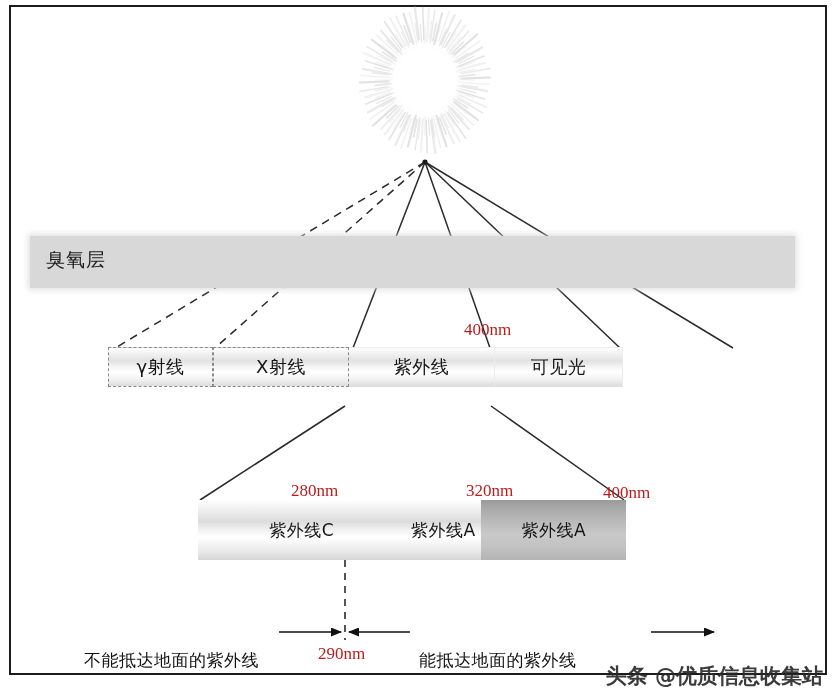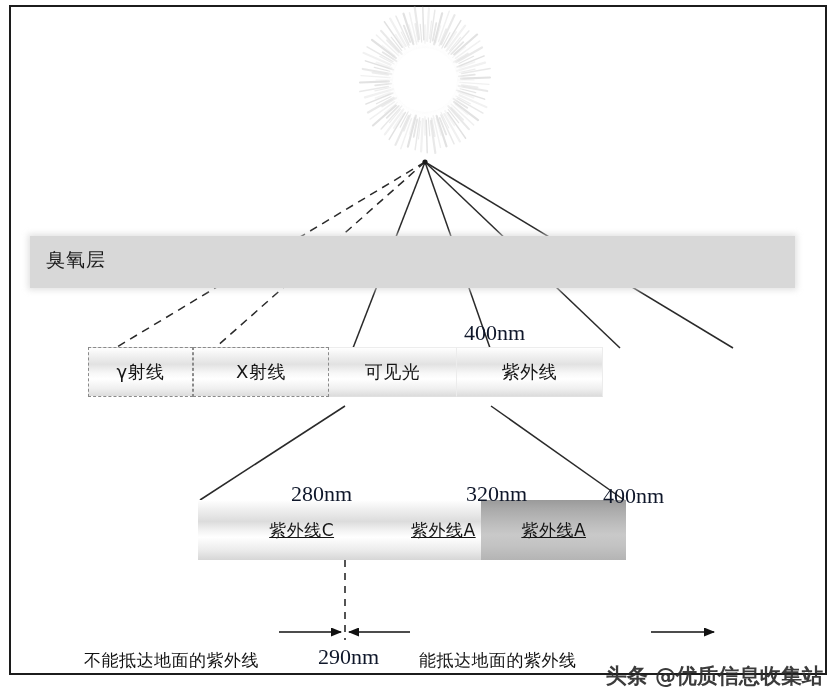--- a/index.html
+++ b/index.html
@@ -43,22 +43,22 @@
     left:46px; top:247px;
     font-size:19px;
     color:#1a1a1a;
     font-family:"DejaVu Sans","Liberation Sans",sans-serif;
     letter-spacing:1px;
     white-space:nowrap;
   }
   
   #spectrum-bar{
     position:absolute;
-    left:88px; top:347px;
-    width:638px; height:50px;
+    left:108px; top:347px;
+    width:638px; height:40px;
     display:flex;
   }
   .seg{
     position:relative;
     height:100%;
     box-sizing:border-box;
     background:linear-gradient(to bottom,
         #ffffff 0%,
         #f2f2f2 14%,
         #e2e2e2 34%,
@@ -123,27 +123,26 @@
         #b4b4b4 100%);
   }
   .uvseg-label{
     font-size:17px;
     color:#141414;
     font-family:"DejaVu Sans","Liberation Sans",sans-serif;
     white-space:nowrap;
     letter-spacing:0.5px;
     position:relative;
     z-index:3;
-    text-decoration:underline;
   }
   
   .nm{
     position:absolute;
-    font-size:22px;
-    color:#0f172a;
+    font-size:17px;
+    color:#b91c1c;
     font-family:"Liberation Serif","DejaVu Serif",serif;
     white-space:nowrap;
   }
   #nm-400-top{ left:464px; top:320px; }
   #nm-280{ left:291px; top:481px; }
   #nm-320{ left:466px; top:481px; }
   #nm-400-uv{ left:603px; top:483px; }
   #nm-290{ left:318px; top:644px; }
   
   .caption{
@@ -352,25 +351,25 @@
   <div id="ozone-band"></div>
   <div id="ozone-label">臭氧层</div>
 
   <div id="spectrum-bar">
     <div class="seg dashed" style="width:105px">
       <span class="seg-label">γ射线</span>
     </div>
     <div class="seg dashed" style="width:136px">
       <span class="seg-label">X射线</span>
     </div>
+    <div class="seg plain" style="width:146px">
+      <span class="seg-label">紫外线</span>
+    </div>
     <div class="seg plain" style="width:128px">
       <span class="seg-label">可见光</span>
-    </div>
-    <div class="seg plain" style="width:146px">
-      <span class="seg-label">紫外线</span>
     </div>
   </div>
 
   <div class="nm" id="nm-400-top">400nm</div>
 
   <div id="uv-bar">
     <div class="uvseg light" style="width:215px">
       <span class="uvseg-label">紫外线C</span>
     </div>
     <div class="uvseg light" style="width:79px">

